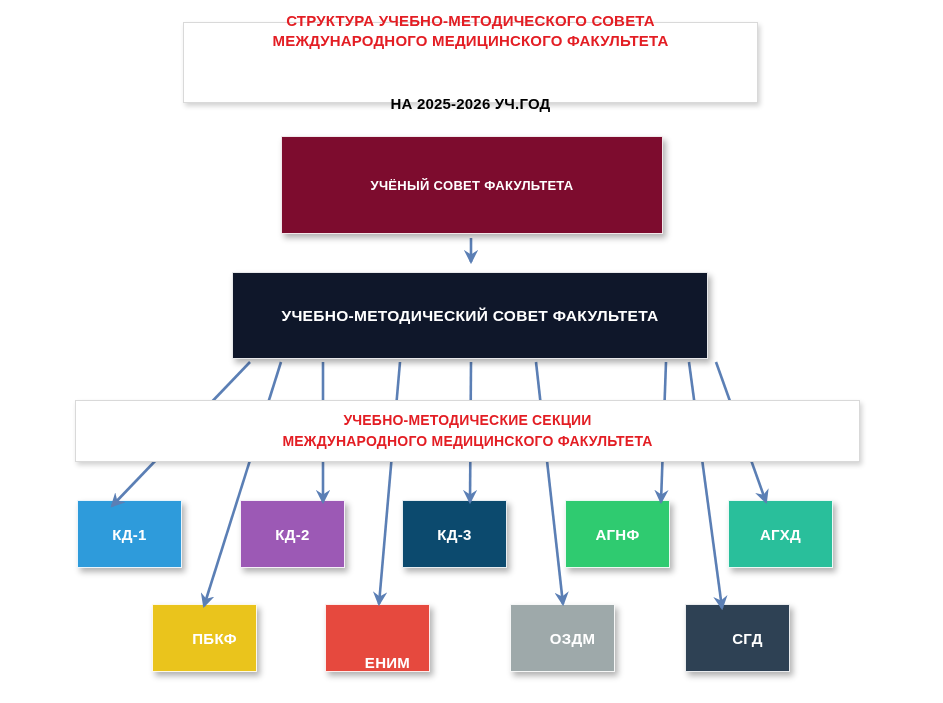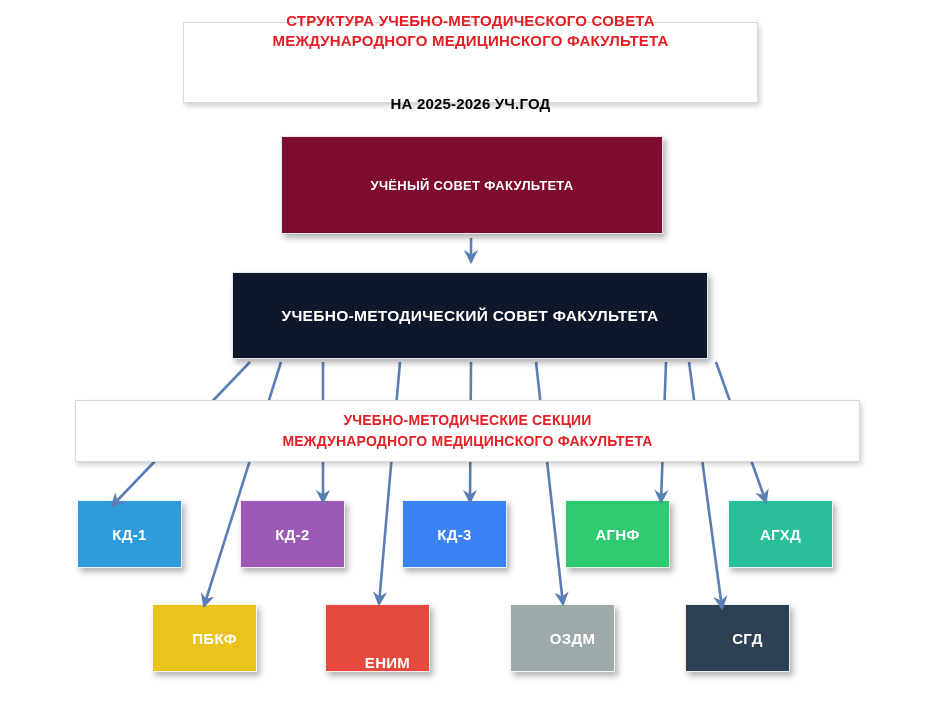--- a/index.html
+++ b/index.html
@@ -86,21 +86,21 @@
     <div class="red-text" style="color: rgb(227, 30, 36);">УЧЕБНО-МЕТОДИЧЕСКИЕ СЕКЦИИ</div>
     <div class="red-text" style="color: rgb(227, 30, 36);">МЕЖДУНАРОДНОГО МЕДИЦИНСКОГО ФАКУЛЬТЕТА</div>
   </div>
 
   <div class="abs node sec r1 p-kd1" style="background-color: rgb(46, 155, 219);">
     <span>КД-1</span>
   </div>
   <div class="abs node sec r1 p-kd2" style="background-color: rgb(156, 89, 181);">
     <span>КД-2</span>
   </div>
-  <div class="abs node sec r1 p-kd3" style="background-color: #3b82f6;">
+  <div class="abs node sec r1 p-kd3" style="background-color: #0c4a6e;">
     <span>КД-3</span>
   </div>
   <div class="abs node sec r1 p-agnf" style="background-color: rgb(47, 203, 112);">
     <span>АГНФ</span>
   </div>
   <div class="abs node sec r1 p-aghd" style="background-color: rgb(41, 191, 155);">
     <span>АГХД</span>
   </div>
 
   <div class="abs node sec r2 p-pbkf" style="background-color: rgb(234, 196, 28);">

